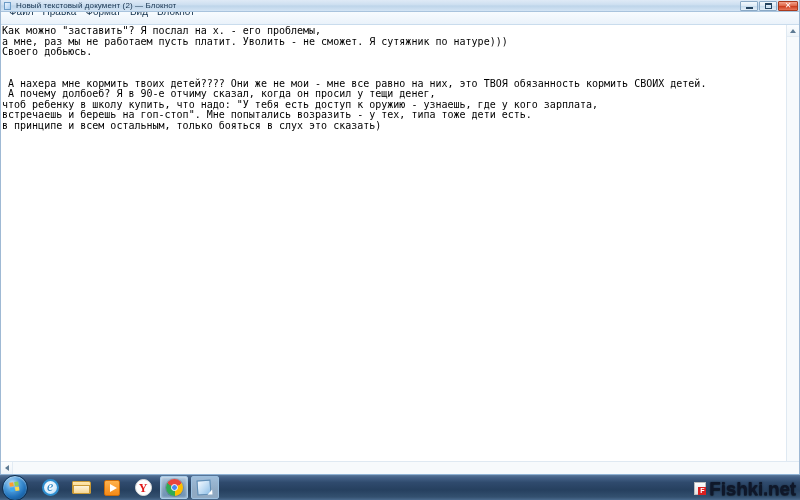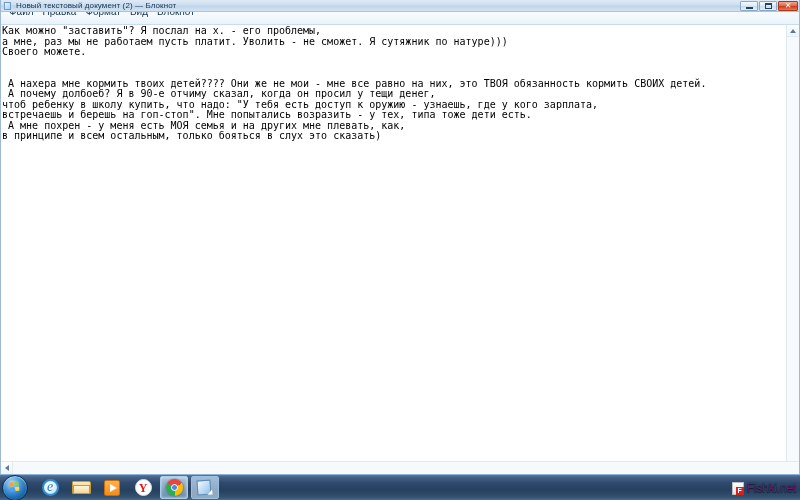--- a/index.html
+++ b/index.html
@@ -480,24 +480,24 @@
     background: #d81f1f;
     color: #ffffff;
     font-size: 7px;
     line-height: 8px;
     text-align: center;
     font-family: "Liberation Sans", sans-serif;
     font-weight: bold;
   }
   .wm-text {
     font-family: "Liberation Sans", sans-serif;
-    font-size: 12px;
+    font-size: 19px;
     line-height: 15px;
-    font-weight: normal;
-    color: #701a75;
+    font-weight: bold;
+    color: #0f172a;
     text-shadow: 0 1px 1px rgba(0,0,0,.55), 0 0 2px rgba(0,0,0,.4);
     letter-spacing: -0.2px;
   }
 </style>
 </head>
 <body>
 
 <div id="screen">
 
   <div class="window">
@@ -526,28 +526,27 @@
       <span class="menu-item">Правка</span>
       <span class="menu-item">Формат</span>
       <span class="menu-item">Вид</span>
       <span class="menu-item">Блокнот</span>
     </div>
 
     <div class="editor-wrap">
       <div class="textarea">
         <div class="doc-line">Как можно "заставить"? Я послал на х. - его проблемы,</div>
         <div class="doc-line">а мне, раз мы не работаем пусть платит. Уволить - не сможет. Я сутяжник по натуре)))</div>
-        <div class="doc-line">Своего можете.</div>
+        <div class="doc-line">Своего добьюсь.</div>
         <div class="doc-line blank"></div>
         <div class="doc-line blank"></div>
         <div class="doc-line"> А нахера мне кормить твоих детей???? Они же не мои - мне все равно на них, это ТВОЯ обязанность кормить СВОИХ детей.</div>
         <div class="doc-line"> А почему долбоеб? Я в 90-е отчиму сказал, когда он просил у тещи денег,</div>
         <div class="doc-line">чтоб ребенку в школу купить, что надо: "У тебя есть доступ к оружию - узнаешь, где у кого зарплата,</div>
         <div class="doc-line">встречаешь и берешь на гоп-стоп". Мне попытались возразить - у тех, типа тоже дети есть.</div>
-        <div class="doc-line"> А мне похрен - у меня есть МОЯ семья и на других мне плевать, как,</div>
         <div class="doc-line">в принципе и всем остальным, только бояться в слух это сказать)</div>
       </div>
 
       <div class="vscroll">
         <div class="scroll-arrow up">
           <span class="tri"></span>
         </div>
         <div class="scroll-track"></div>
       </div>
     </div>

